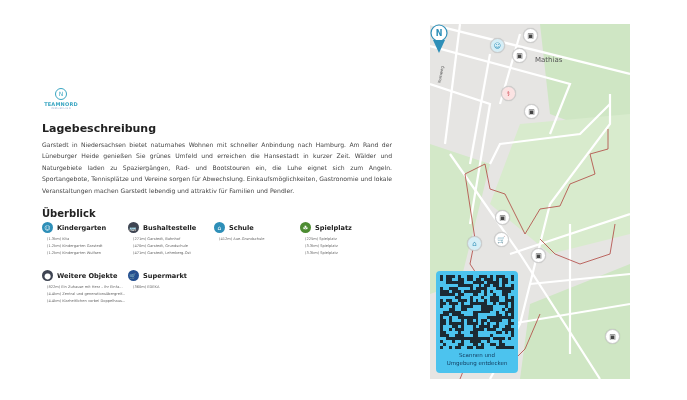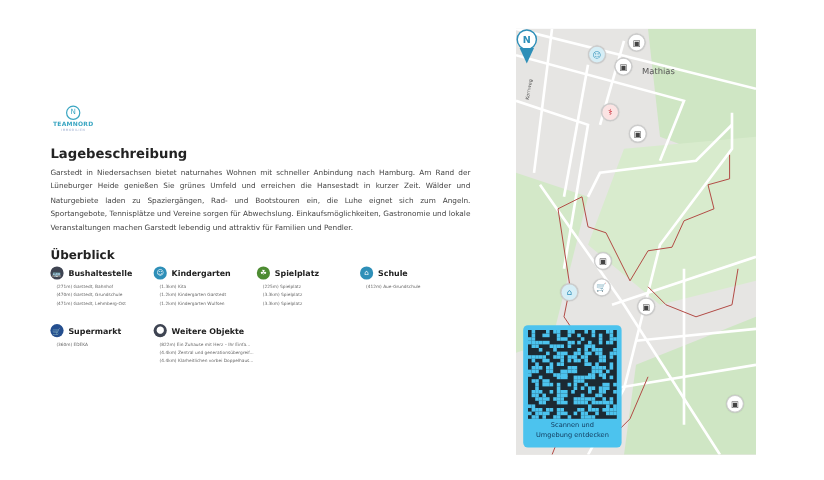--- a/index.html
+++ b/index.html
@@ -37,78 +37,78 @@
 </div>
 
 <h1>Lagebeschreibung</h1>
 <p class="desc">Garstedt in Niedersachsen bietet naturnahes Wohnen mit schneller Anbindung nach Hamburg. Am Rand der Lüneburger Heide genießen Sie grünes Umfeld und erreichen die Hansestadt in kurzer Zeit. Wälder und Naturgebiete laden zu Spaziergängen, Rad- und Bootstouren ein, die Luhe eignet sich zum Angeln. Sportangebote, Tennisplätze und Vereine sorgen für Abwechslung. Einkaufsmöglichkeiten, Gastronomie und lokale Veranstaltungen machen Garstedt lebendig und attraktiv für Familien und Pendler.</p>
 
 <h2>Überblick</h2>
 
 <div class="grid" id="grid">
     <div class="cat">
       <div class="head">
+        <span class="ico" style="background: rgb(46, 143, 184);">☺</span>
+        <span class="title">Kindergarten</span>
+      </div>
+      <div class="items">
+        <div class="item">(1.3km) Kita</div>
+        <div class="item">(1.2km) Kindergarten Garstedt</div>
+        <div class="item">(1.2km) Kindergarten Wulfsen</div>
+      </div>
+    </div>
+    <div class="cat">
+      <div class="head">
         <span class="ico" style="background: rgb(62, 68, 82);">🚌</span>
         <span class="title">Bushaltestelle</span>
       </div>
       <div class="items">
         <div class="item">(271m) Garstedt, Bahnhof</div>
         <div class="item">(470m) Garstedt, Grundschule</div>
         <div class="item">(471m) Garstedt, Lehmberg-Ost</div>
       </div>
     </div>
     <div class="cat">
       <div class="head">
-        <span class="ico" style="background: rgb(46, 143, 184);">☺</span>
-        <span class="title">Kindergarten</span>
-      </div>
-      <div class="items">
-        <div class="item">(1.3km) Kita</div>
-        <div class="item">(1.2km) Kindergarten Garstedt</div>
-        <div class="item">(1.2km) Kindergarten Wulfsen</div>
+        <span class="ico" style="background: rgb(46, 143, 184);">⌂</span>
+        <span class="title">Schule</span>
+      </div>
+      <div class="items">
+        <div class="item">(412m) Aue-Grundschule</div>
       </div>
     </div>
     <div class="cat">
       <div class="head">
         <span class="ico" style="background: rgb(77, 140, 50);">☘</span>
         <span class="title">Spielplatz</span>
       </div>
       <div class="items">
         <div class="item">(225m) Spielplatz</div>
         <div class="item">(3.3km) Spielplatz</div>
         <div class="item">(3.3km) Spielplatz</div>
       </div>
     </div>
     <div class="cat">
       <div class="head">
-        <span class="ico" style="background: rgb(46, 143, 184);">⌂</span>
-        <span class="title">Schule</span>
-      </div>
-      <div class="items">
-        <div class="item">(412m) Aue-Grundschule</div>
-      </div>
-    </div>
-    <div class="cat">
-      <div class="head">
-        <span class="ico" style="background: rgb(36, 79, 143);">🛒</span>
-        <span class="title">Supermarkt</span>
-      </div>
-      <div class="items">
-        <div class="item">(360m) EDEKA</div>
-      </div>
-    </div>
-    <div class="cat">
-      <div class="head">
         <span class="ico" style="background: rgb(62, 68, 82);">⬤</span>
         <span class="title">Weitere Objekte</span>
       </div>
       <div class="items">
         <div class="item">(822m) Ein Zuhause mit Herz – Ihr Einfa...</div>
         <div class="item">(4.4km) Zentral und generationsübergreif...</div>
         <div class="item">(4.4km) Klarheitlichen vorbei Doppelhaus...</div>
+      </div>
+    </div>
+    <div class="cat">
+      <div class="head">
+        <span class="ico" style="background: rgb(36, 79, 143);">🛒</span>
+        <span class="title">Supermarkt</span>
+      </div>
+      <div class="items">
+        <div class="item">(360m) EDEKA</div>
       </div>
     </div>
   </div>
 
 <div class="map">
   <svg width="200" height="355" viewBox="0 0 200 355">
     <rect x="0" y="0" width="200" height="355" fill="#e6e5e3"></rect>
     <polygon points="110,0 200,0 200,120 120,90" fill="#cfe6c4"></polygon>
     <polygon points="0,120 60,140 30,260 0,270" fill="#d3e8c8"></polygon>
     <polygon points="90,100 200,90 200,210 120,230 60,180" fill="#d8ebcd"></polygon>

